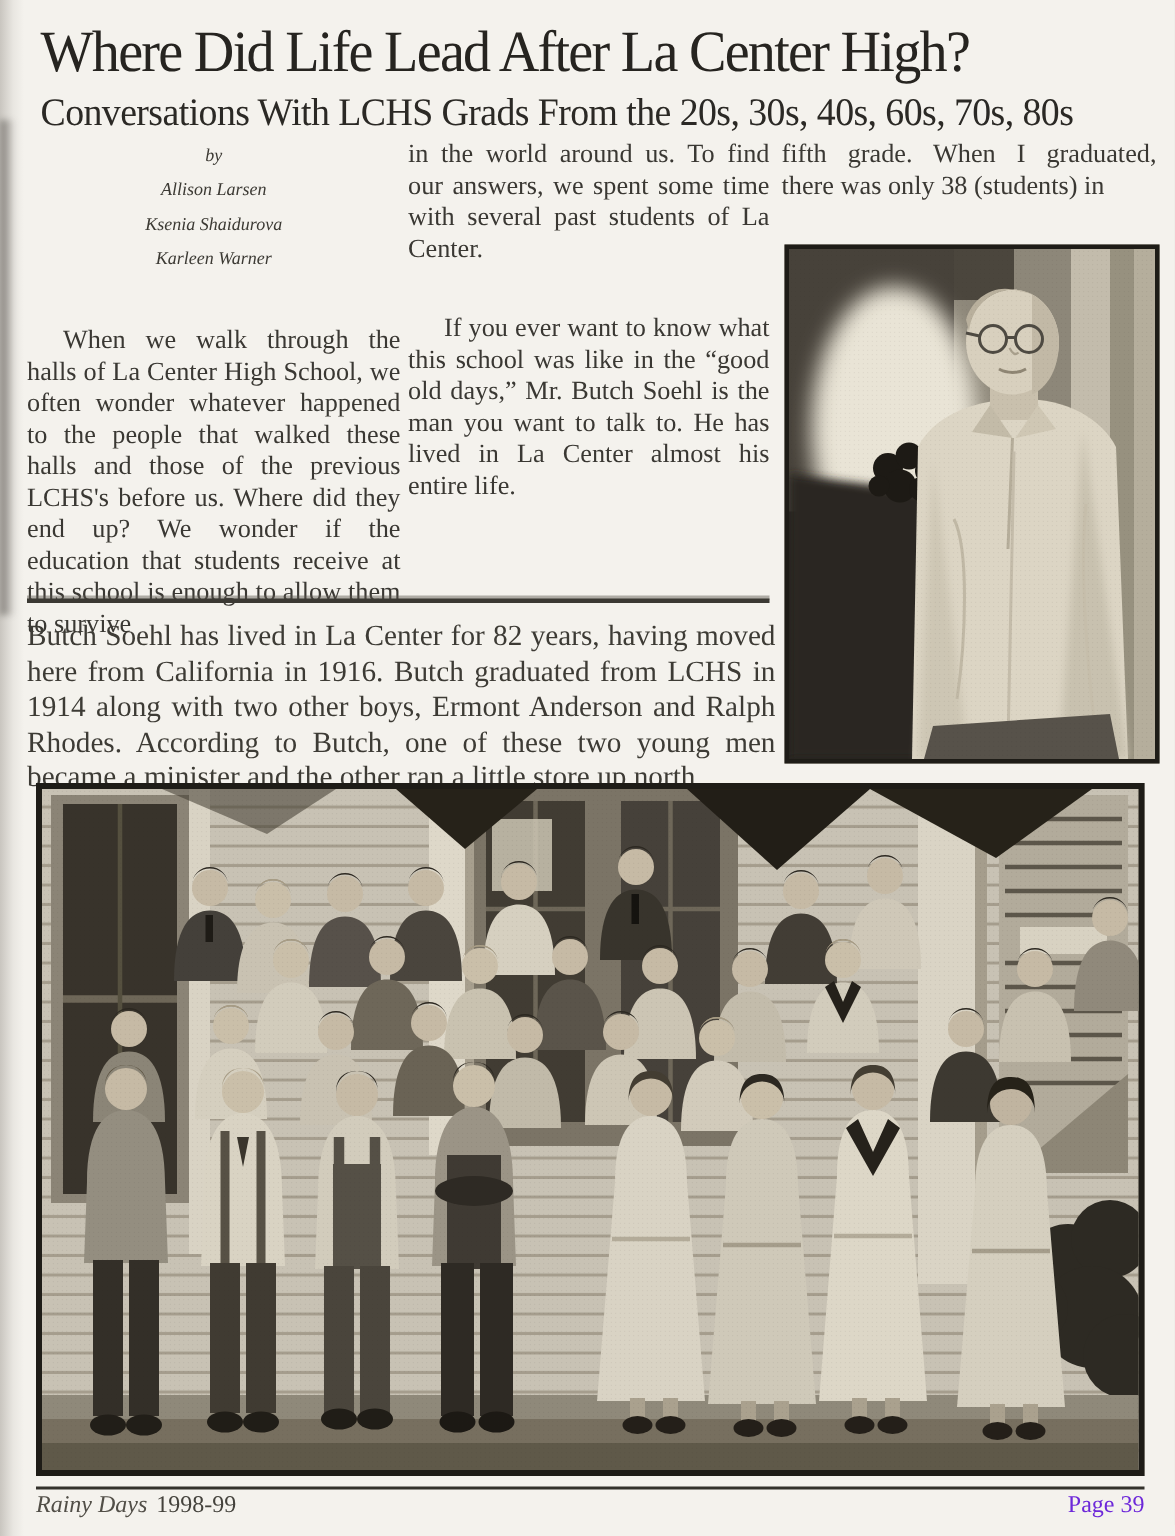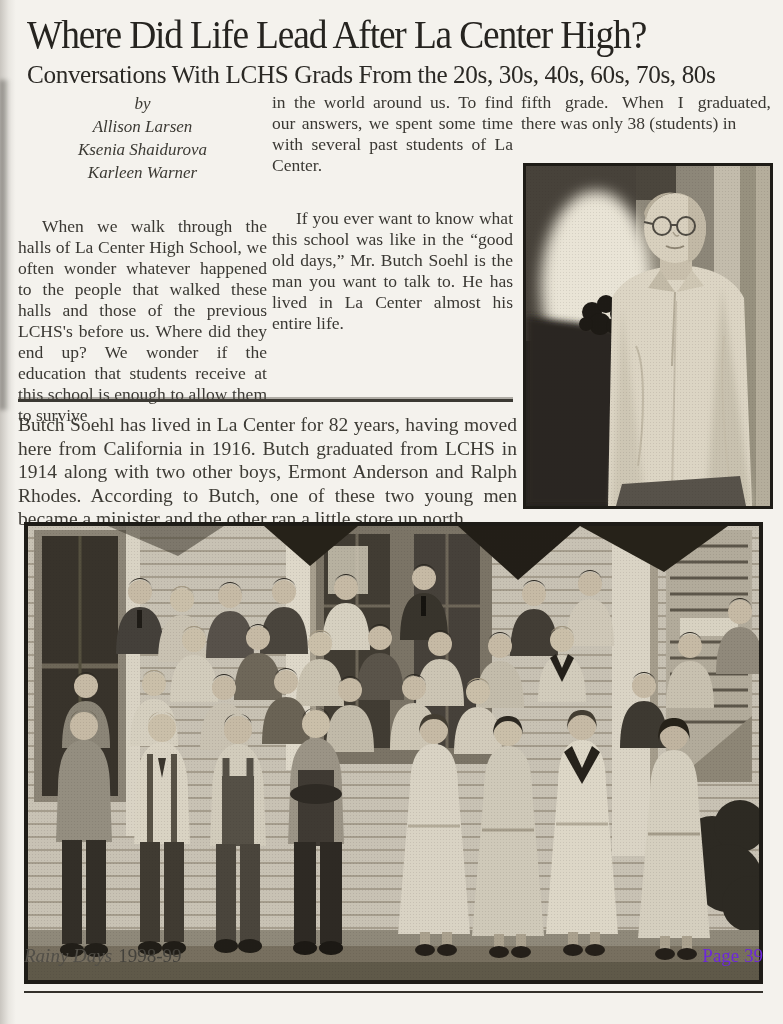--- a/index.html
+++ b/index.html
@@ -38,21 +38,21 @@
     color:#2b2925;font-weight:normal;margin:0;
     transform:scaleX(.97);transform-origin:left center;
   }
   .col{position:absolute;top:92px;font-size:17.5px;line-height:21px;text-align:justify;color:#3a3833;}
   .col p{margin:0;}
   .col p.indent{text-indent:24px;margin-top:32px;}
   .col1{left:18px;width:249px;}
   .col2{left:272px;width:241px;}
   .col3{left:521px;width:250px;}
   .byline{
-    text-align:center;font-style:italic;font-size:17px;line-height:23px;
+    text-align:center;font-style:italic;font-size:12px;line-height:23px;
     color:#3c3a34;margin-bottom:11px;
   }
   .photo{
     position:absolute;background:#8f897d;box-sizing:border-box;
     border:3px solid #1e1c17;
   }
   .photo:after{
     content:"";position:absolute;inset:0;
     background-image:radial-gradient(rgba(40,36,30,.10) 26%, transparent 27%);
     background-size:3px 3px;pointer-events:none;
@@ -65,22 +65,22 @@
     background:#3b3933;box-shadow:0 -2px 0 rgba(90,86,78,.45);
   }
   .caption{
     position:absolute;left:18px;top:413px;width:499px;margin:0;
     font-size:19.5px;line-height:23.5px;text-align:justify;color:#3d3b35;
   }
   .footer-rule{
     position:absolute;left:24px;top:991px;width:739px;height:2px;background:#33312b;
   }
   .footer{
-    position:absolute;left:24px;top:945px;width:739px;
-    font-size:19px;color:#2f2d28;
+    position:absolute;left:24px;top:995px;width:739px;
+    font-size:16px;color:#2f2d28;
   }
   .footer .pub{font-style:italic;color:#514e47;}
   .footer .yr{margin-left:6px;color:#44423c;}
   .footer .pg{float:right;color:#6d28d9;}
 </style>
 </head>
 <body>
 
 <div class="page">
 

